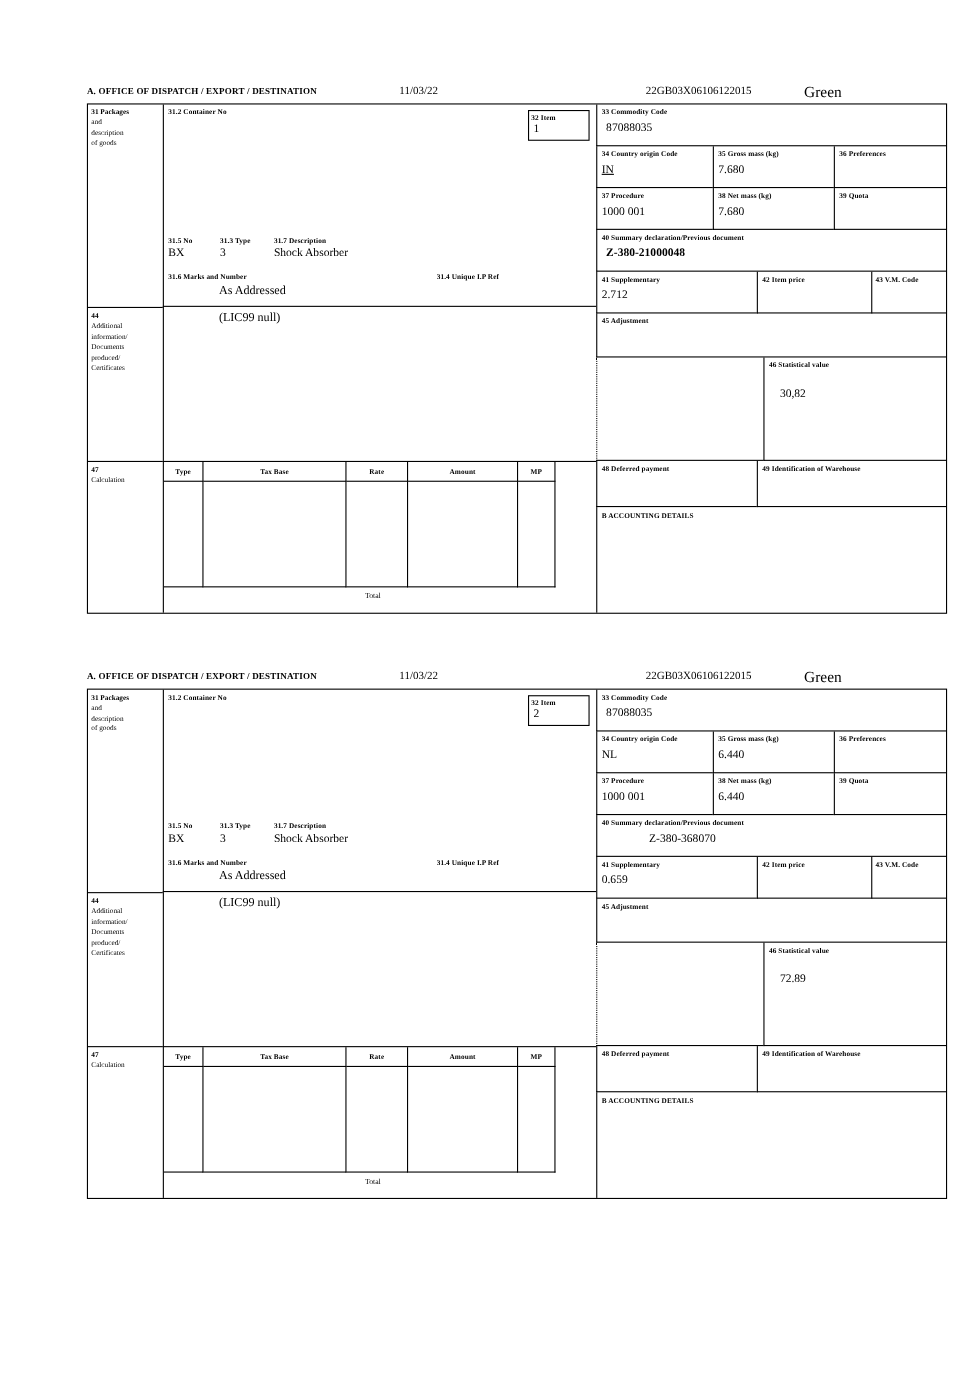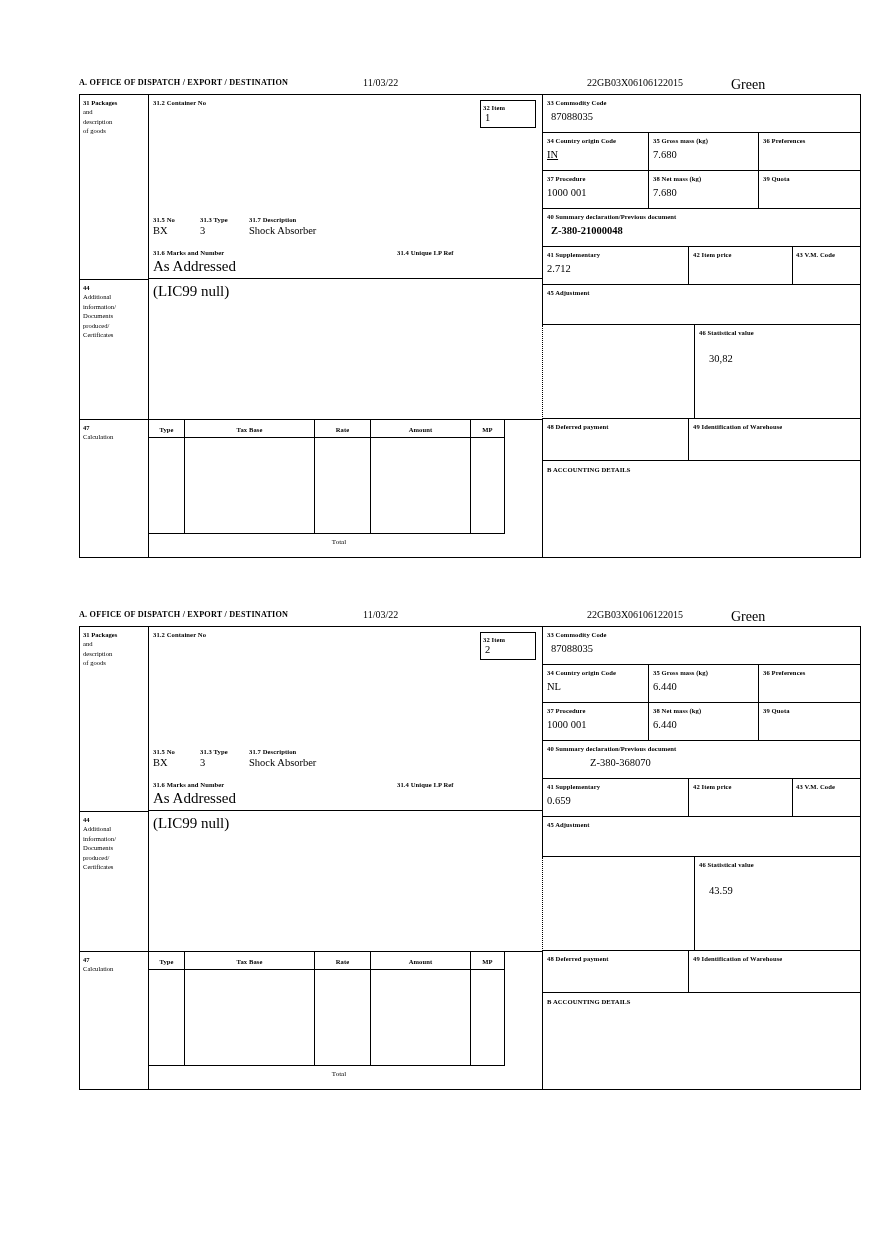--- a/index.html
+++ b/index.html
@@ -71,21 +71,21 @@
     font-size: 6.6px;
     font-family: "Liberation Serif", serif;
     line-height: 9px;
     letter-spacing: .1px;
   }
   .lbl-b { font-weight: bold; }
   .val {
     font-size: 10.5px;
     font-family: "Liberation Serif", serif;
   }
-  .val-sm { font-size: 15px; }
+  .val-sm { font-size: 11px; margin-left: 46px; }
 
   
   .leftlabel {
     font-size: 6.6px;
     line-height: 9.4px;
     padding: 3px 3px;
   }
 
   
   .itembox {
@@ -397,21 +397,21 @@
 
       <div class="cell bl bb" style="left:462px; top:190px; width:318px; height:40px;">
         <div class="lbl lbl-b" style="position:absolute; left:4px; top:3px;">45 Adjustment</div>
         <div class="val" style="position:absolute; left:8px; top:16px;"></div>
       </div>
 
       <div class="dotted-v" style="left:462px; top:230px; height:94px;"></div>
 
       <div class="cell bl bb" style="left:614px; top:230px; width:166px; height:94px;">
         <div class="lbl lbl-b" style="position:absolute; left:4px; top:3px;">46 Statistical value</div>
-        <div class="val" style="position:absolute; left:14px; top:28px;">43.59</div>
+        <div class="val" style="position:absolute; left:14px; top:28px;">72.89</div>
       </div>
       <div class="cell bb" style="left:462px; top:230px; width:152px; height:94px;"></div>
 
       <div class="cell leftlabel bt" style="left:0; top:324px; width:68px; height:138px;">
         <div class="lbl-b">47</div>
         <div>Calculation</div>
       </div>
 
       <div class="cell bt bl" style="left:68px; top:324px; width:394px; height:138px;">
         <div class="cell bb br" style="left:0; top:0; width:36px; height:18px;">

